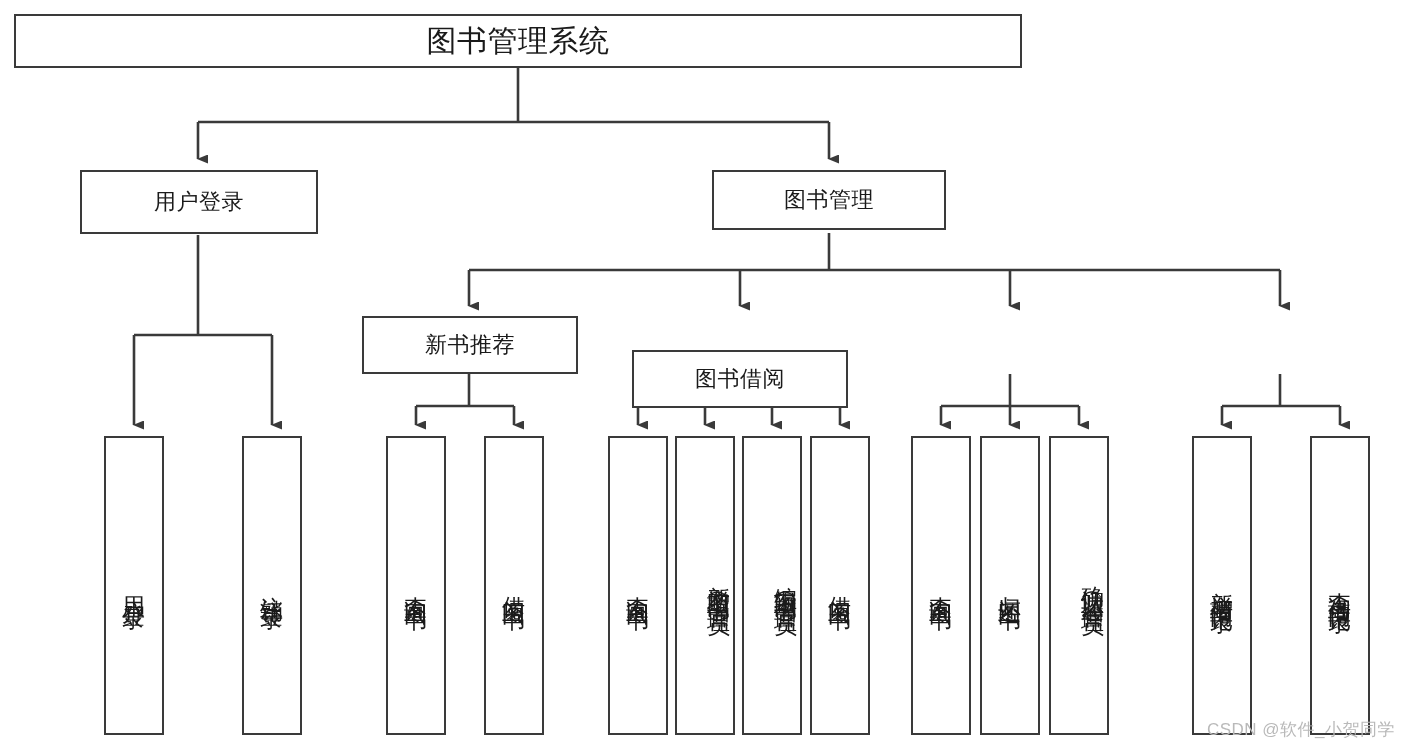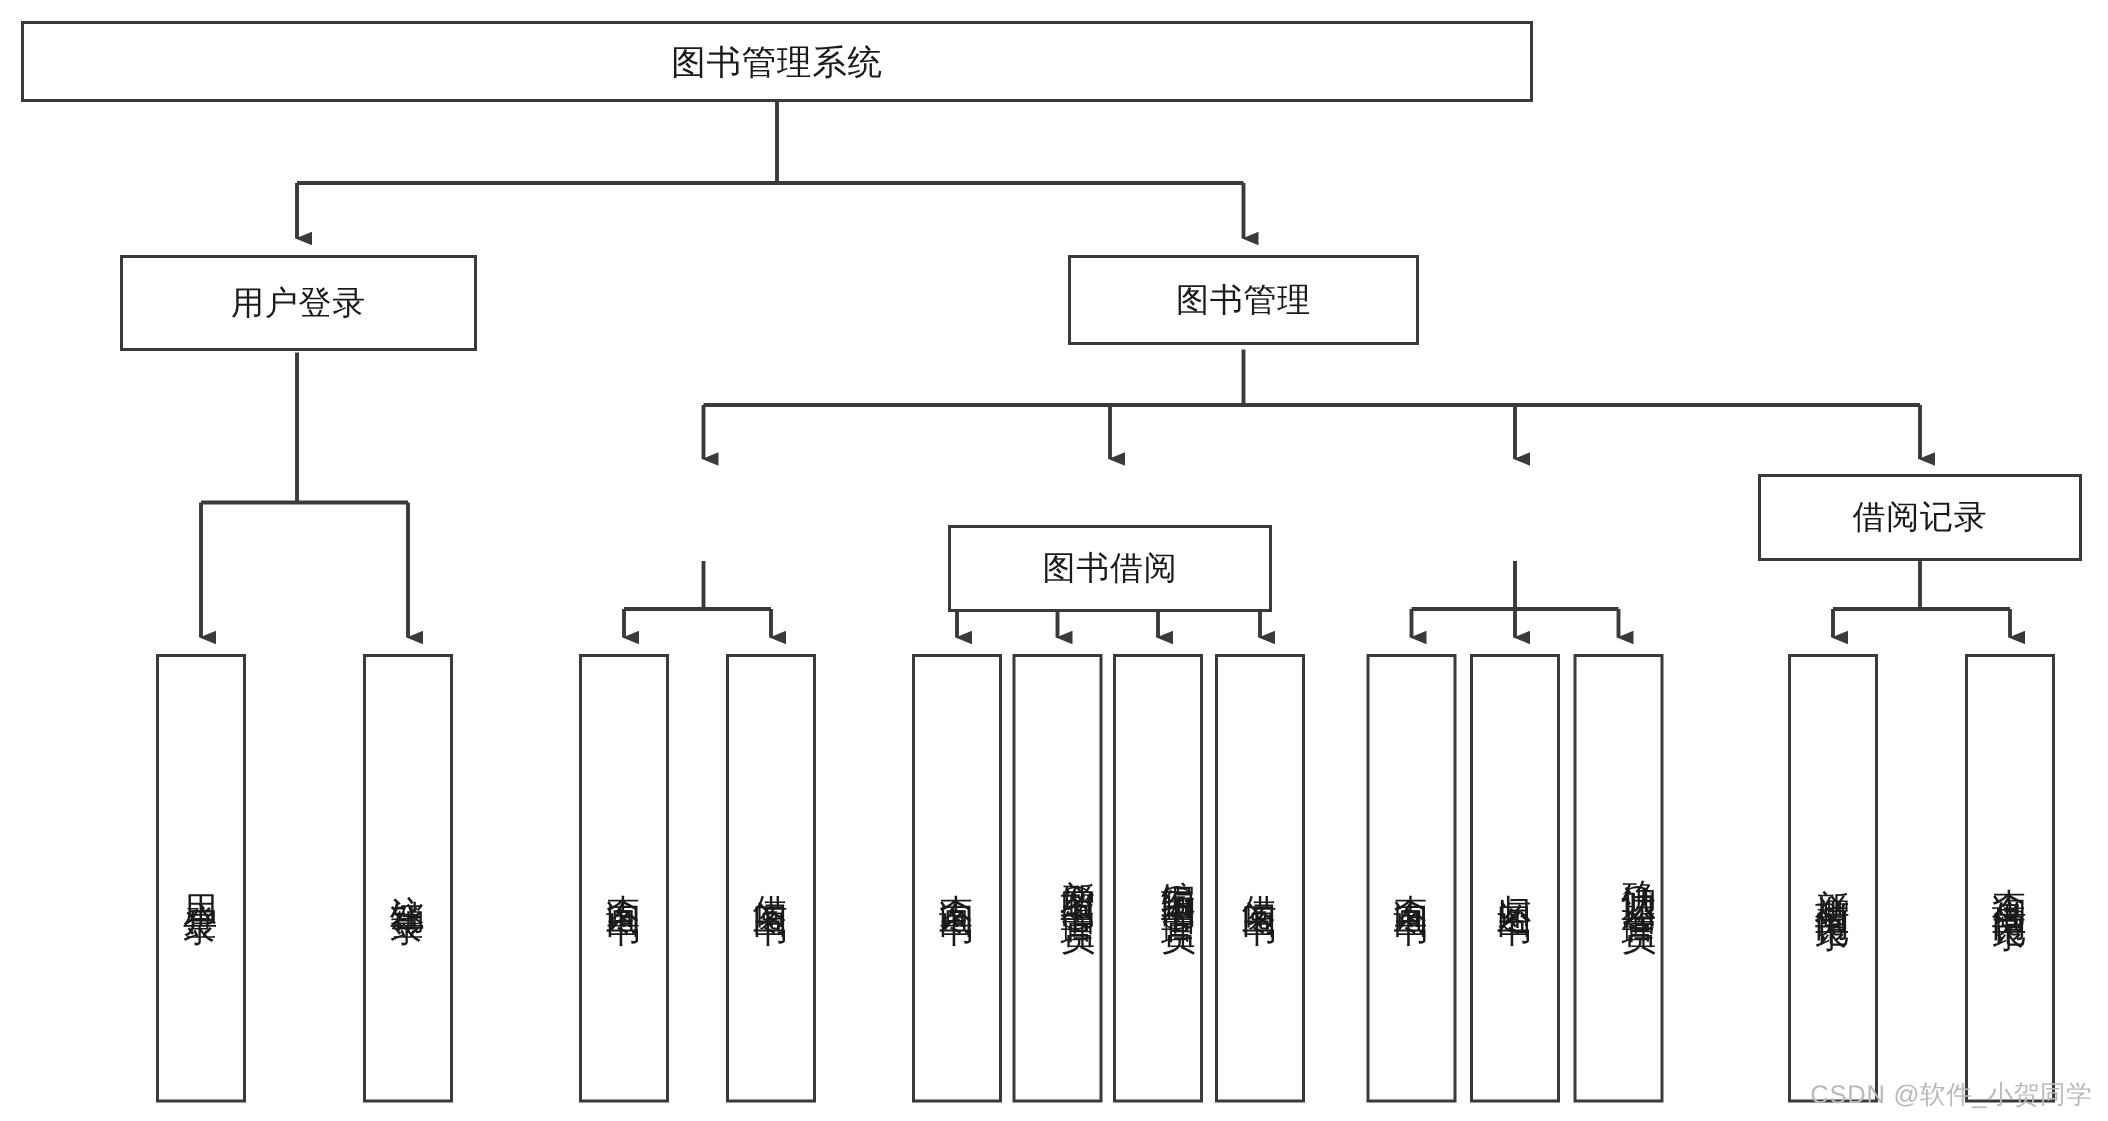--- a/index.html
+++ b/index.html
@@ -36,21 +36,21 @@
     align-items: center;
     justify-content: center;
     color: #1a1a1a;
     line-height: 1.22;
   }
   .node-h {
     font-size: 22px;
     letter-spacing: 0.5px;
   }
   .node-root {
-    font-size: 23px;
+    font-size: 30px;
   }
   .node-v {
     writing-mode: vertical-rl;
     text-orientation: upright;
     font-size: 23px;
     letter-spacing: 4px;
     padding-top: 6px;
     padding-bottom: 6px;
     align-items: center;
   }
@@ -135,29 +135,29 @@
   </div>
 
   <div class="node node-h" style="left:80px; top:170px; width:238px; height:64px;">
     <span>用户登录</span>
   </div>
 
   <div class="node node-h" style="left:712px; top:170px; width:234px; height:60px;">
     <span>图书管理</span>
   </div>
 
+  <div class="node node-h" style="left:362px; top:316px; width:216px; height:58px;">
+    <span>新书推荐</span>
+  </div>
 
   <div class="node node-h" style="left:632px; top:316px; width:216px; height:58px;margin-top:34px;">
     <span>图书借阅</span>
   </div>
 
 
-  <div class="node node-h" style="left:1172px; top:316px; width:216px; height:58px;">
-    <span>借阅记录</span>
-  </div>
 
   <div class="node node-v" style="left:104px; top:436px; width:60px; height:299px;">
     <span class="vtext">用户登录</span>
   </div>
 
   <div class="node node-v" style="left:242px; top:436px; width:60px; height:299px;">
     <span class="vtext">注销登录</span>
   </div>
 
   <div class="node node-v" style="left:386px; top:436px; width:60px; height:299px;">

